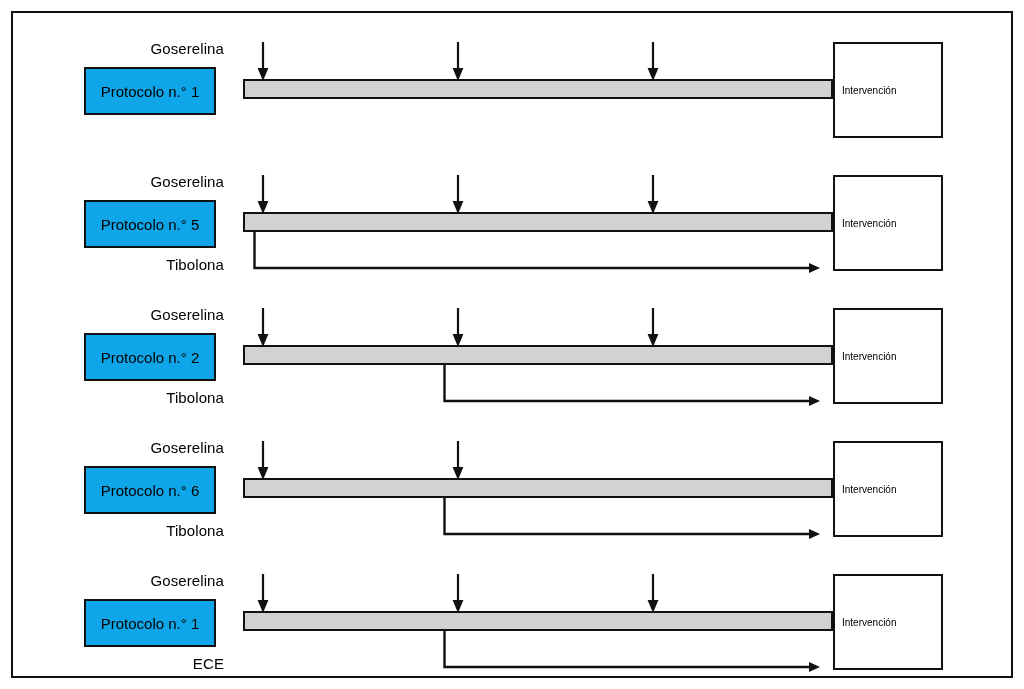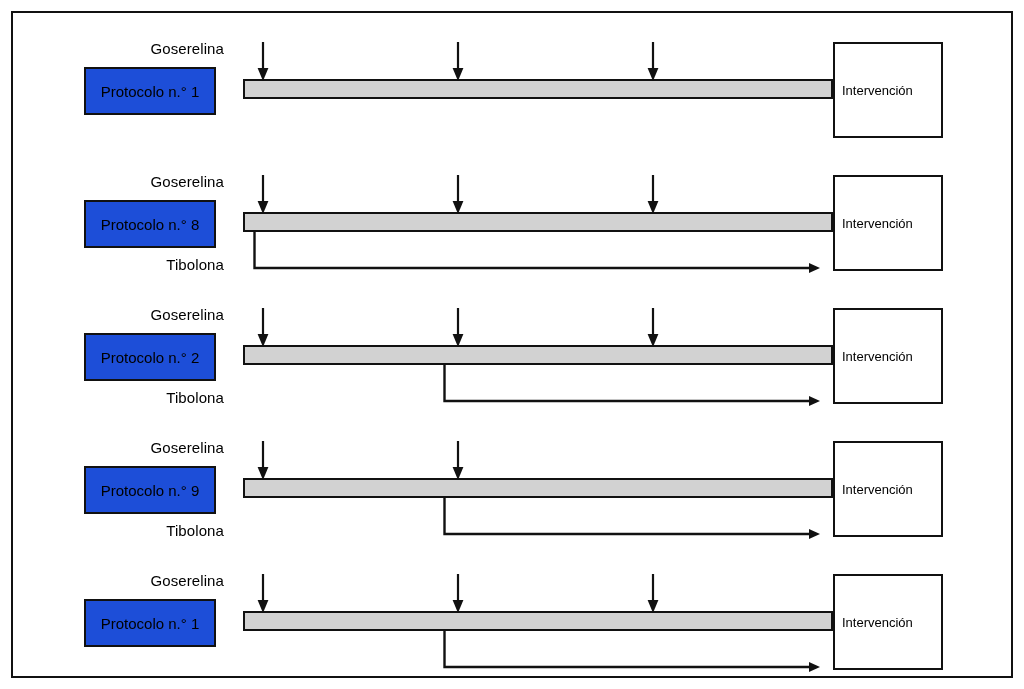--- a/index.html
+++ b/index.html
@@ -58,42 +58,42 @@
   }
   
   .protocol-box {
     position: absolute;
     left: 84px;
     top: 56px;
     width: 132px;
     height: 48px;
     border: 2px solid #111111;
     box-sizing: border-box;
-    background: #1d4ed8;
+    background: #0ea5e9;
     display: flex;
     align-items: center;
     justify-content: center;
     font-size: 15px;
     white-space: nowrap;
   }
   
   .intervention-box {
     position: absolute;
     left: 833px;
     top: 31px;
     width: 110px;
     height: 96px;
     border: 2px solid #111111;
     box-sizing: border-box;
     background: #ffffff;
     display: flex;
     align-items: center;
     justify-content: flex-start;
     padding-left: 7px;
-    font-size: 13px;
+    font-size: 10px;
     white-space: nowrap;
   }
   
   .treatment-bar {
     position: absolute;
     left: 243px;
     top: 68px;
     width: 590px;
     height: 20px;
     background: #d2d2d2;
@@ -150,21 +150,21 @@
           </svg>
         </div>
         <div class="intervention-box">
           <span>Intervención</span>
         </div>
       </div>
       <div class="protocol-row" style="top: 144px;">
         <div class="drug-label top">Goserelina</div>
         <div class="drug-label bottom">Tibolona</div>
         <div class="protocol-box">
-          <span>Protocolo n.° 8</span>
+          <span>Protocolo n.° 5</span>
         </div>
         <div class="treatment-bar" style="left:243px;width:590px;"></div>
         <div class="down-arrow" style="left:256px;">
           <svg width="14" height="39" viewBox="0 0 14 39">
             <line x1="7" y1="0" x2="7" y2="30" stroke="#111111" stroke-width="2.2"></line>
             <polygon points="7,39 1.6,26 12.4,26" fill="#111111"></polygon>
           </svg>
         </div>
         <div class="down-arrow" style="left:451px;">
           <svg width="14" height="39" viewBox="0 0 14 39">
@@ -220,21 +220,21 @@
           </svg>
         </div>
         <div class="intervention-box">
           <span>Intervención</span>
         </div>
       </div>
       <div class="protocol-row" style="top: 410px;">
         <div class="drug-label top">Goserelina</div>
         <div class="drug-label bottom">Tibolona</div>
         <div class="protocol-box">
-          <span>Protocolo n.° 9</span>
+          <span>Protocolo n.° 6</span>
         </div>
         <div class="treatment-bar" style="left:243px;width:590px;"></div>
         <div class="down-arrow" style="left:256px;">
           <svg width="14" height="39" viewBox="0 0 14 39">
             <line x1="7" y1="0" x2="7" y2="30" stroke="#111111" stroke-width="2.2"></line>
             <polygon points="7,39 1.6,26 12.4,26" fill="#111111"></polygon>
           </svg>
         </div>
         <div class="down-arrow" style="left:451px;">
           <svg width="14" height="39" viewBox="0 0 14 39">
@@ -247,20 +247,21 @@
             <path d="M 1.5 0 L 1.5 36 L 368 36" fill="none" stroke="#111111" stroke-width="2.4"></path>
             <polygon points="377,36 366,31 366,41" fill="#111111"></polygon>
           </svg>
         </div>
         <div class="intervention-box">
           <span>Intervención</span>
         </div>
       </div>
       <div class="protocol-row" style="top: 543px;">
         <div class="drug-label top">Goserelina</div>
+        <div class="drug-label bottom">ECE</div>
         <div class="protocol-box">
           <span>Protocolo n.° 1</span>
         </div>
         <div class="treatment-bar" style="left:243px;width:590px;"></div>
         <div class="down-arrow" style="left:256px;">
           <svg width="14" height="39" viewBox="0 0 14 39">
             <line x1="7" y1="0" x2="7" y2="30" stroke="#111111" stroke-width="2.2"></line>
             <polygon points="7,39 1.6,26 12.4,26" fill="#111111"></polygon>
           </svg>
         </div>

